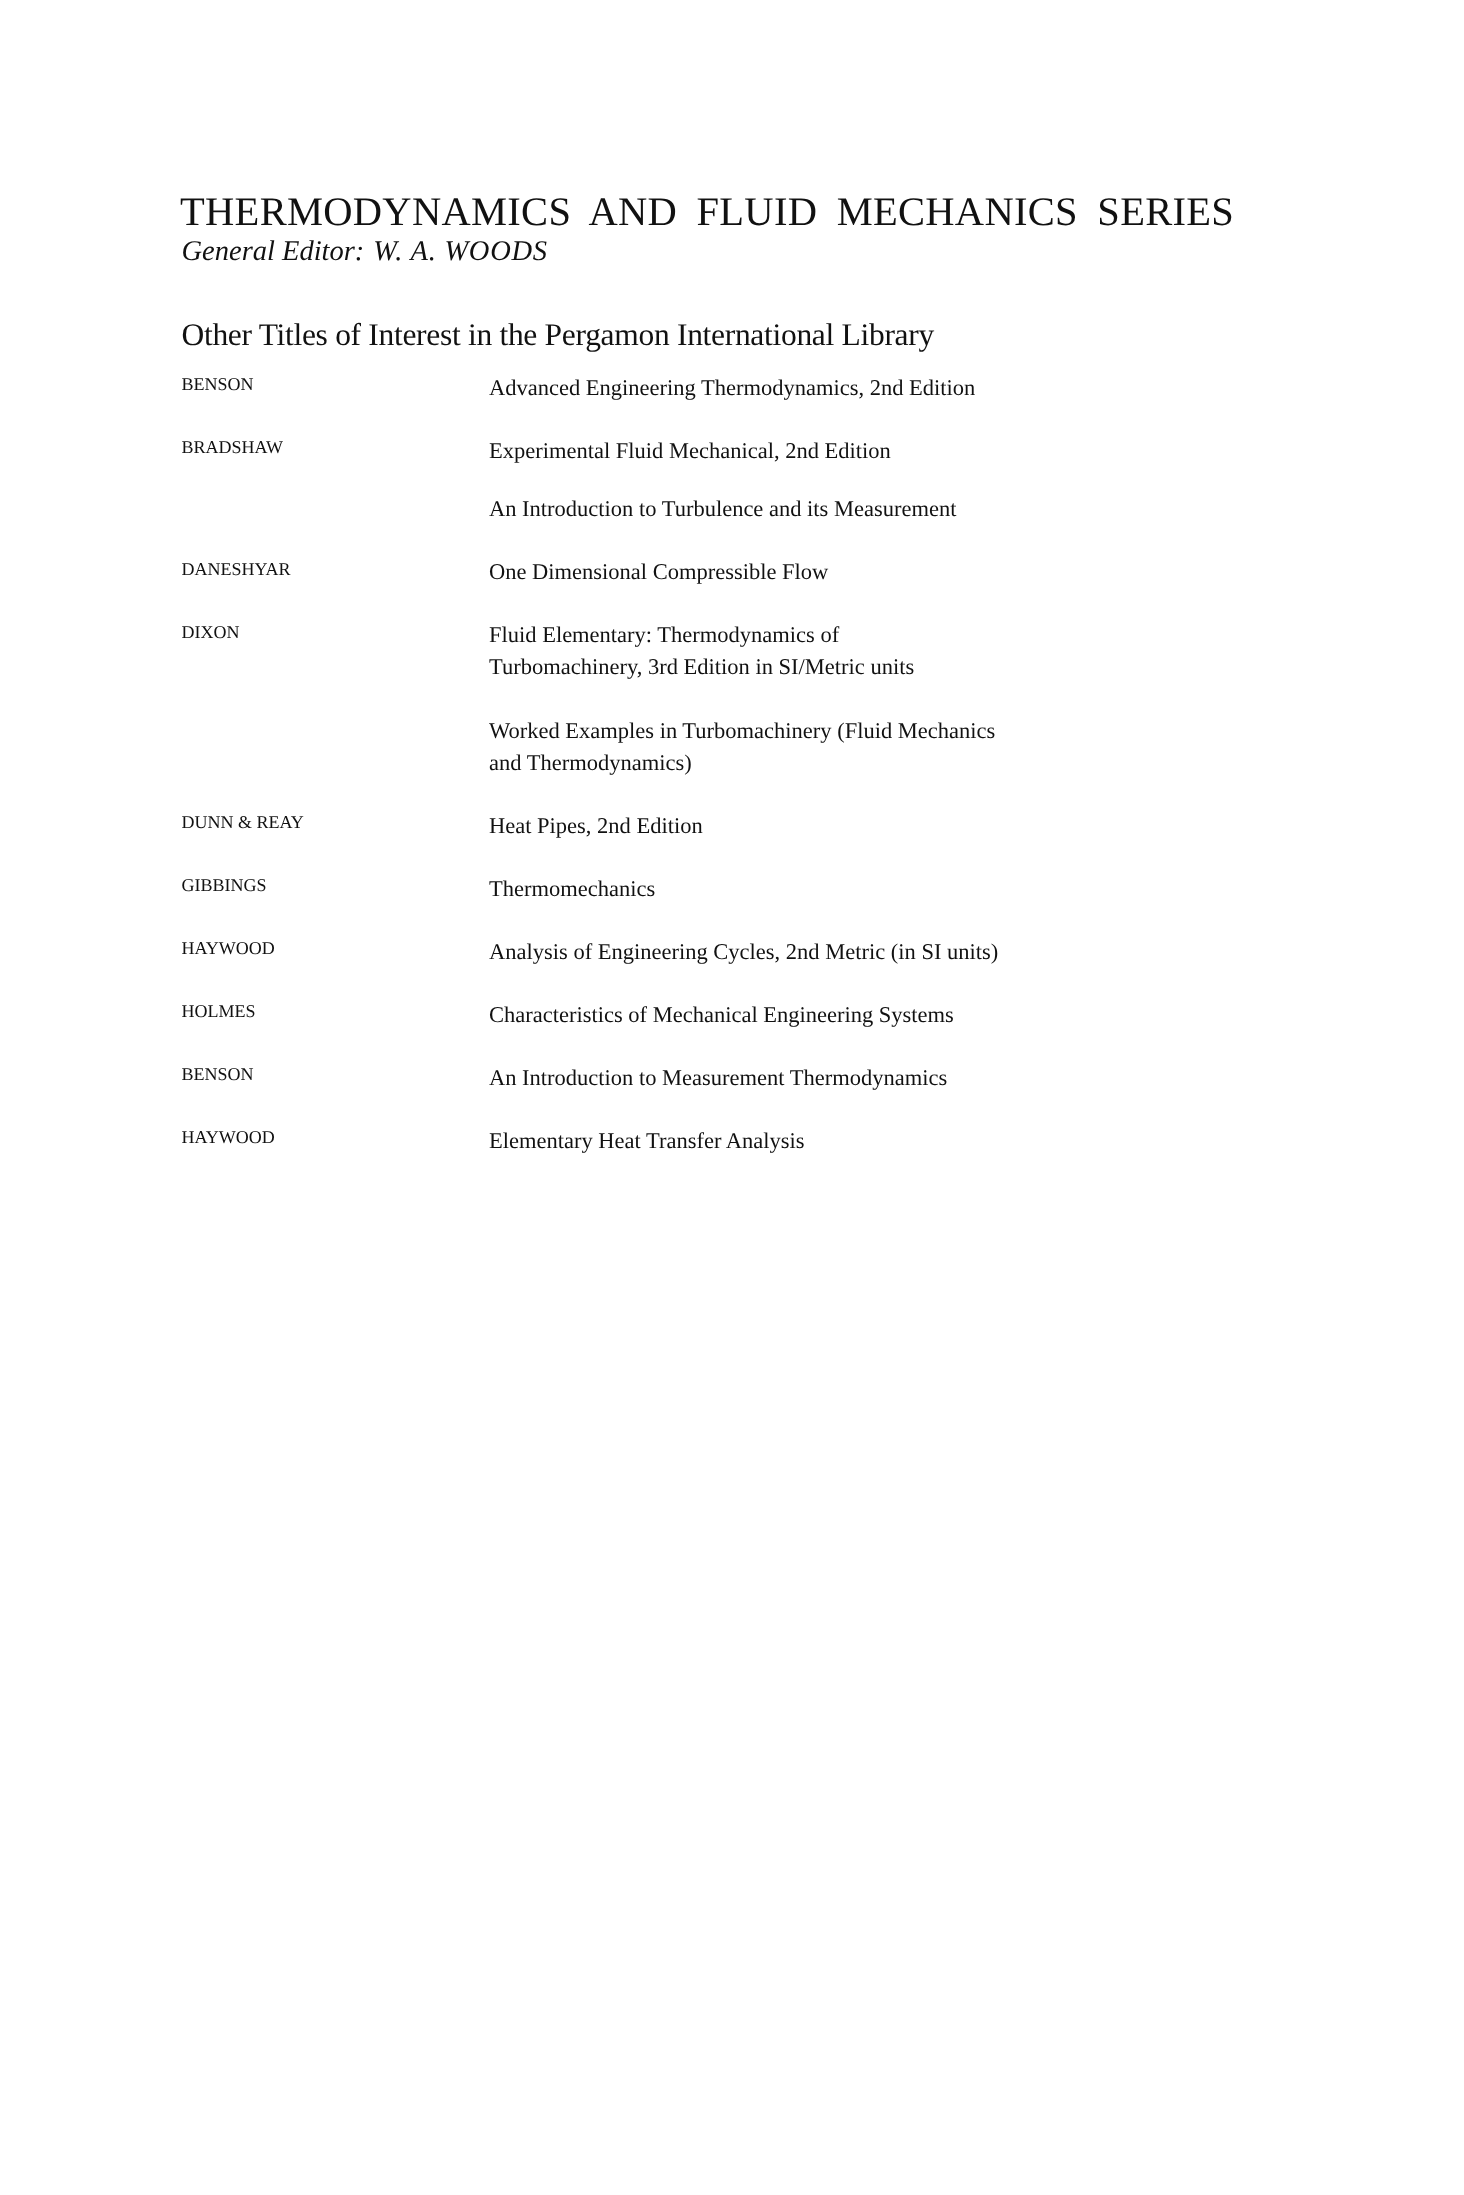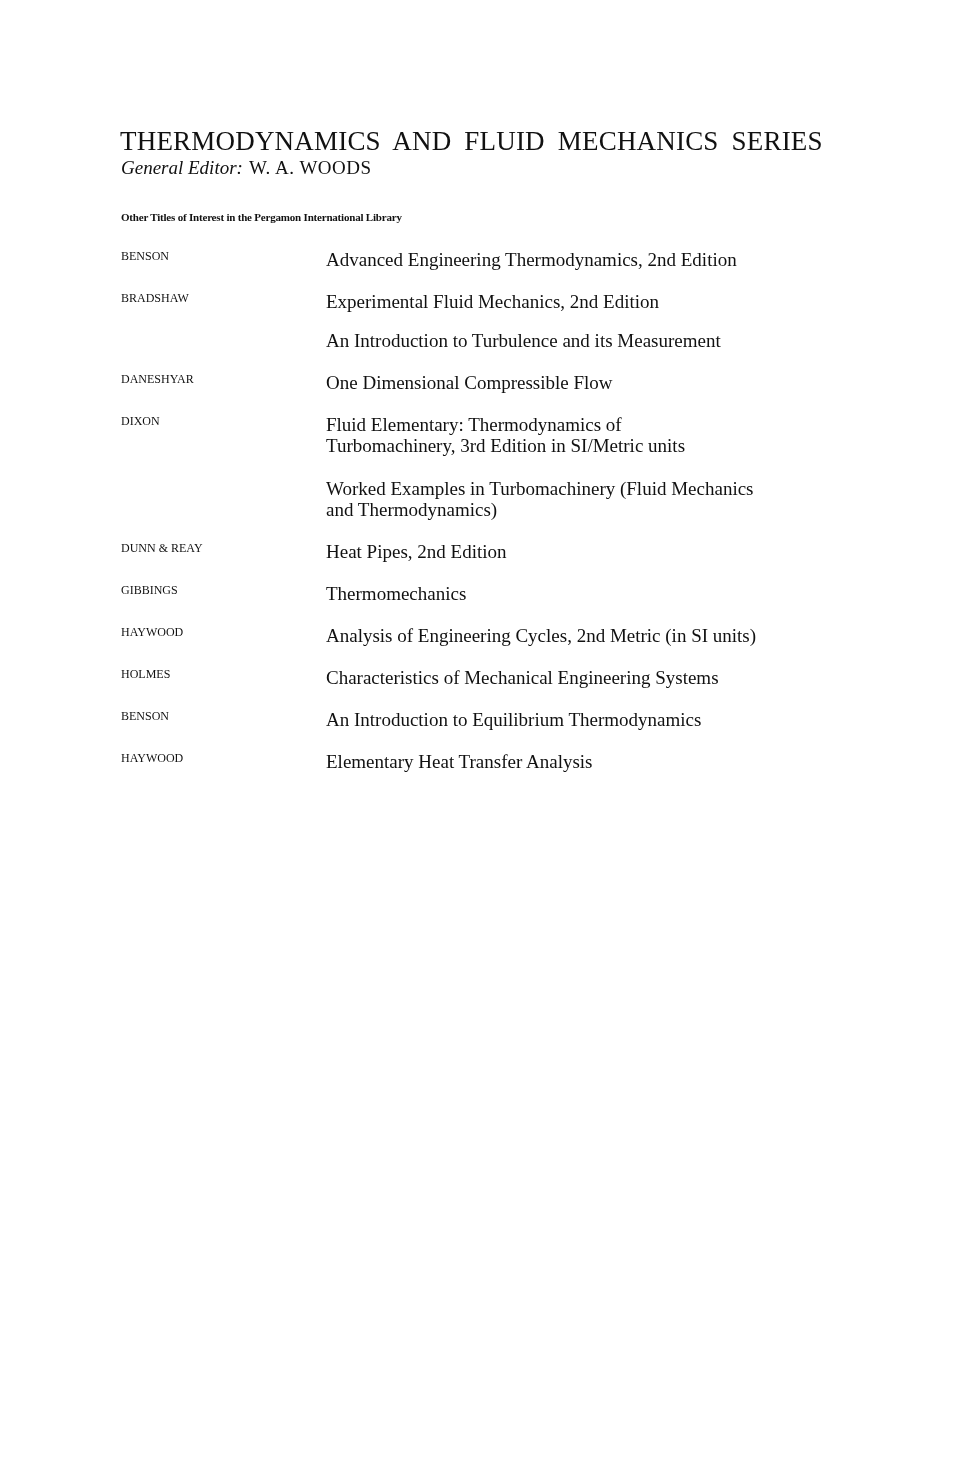--- a/index.html
+++ b/index.html
@@ -9,49 +9,49 @@
     }
     .series-title {
       position: absolute; left: 120px; top: 126px;
       font-size: 27px; letter-spacing: 0.2px; word-spacing: 6px; white-space: nowrap;
     }
     .editor-line {
       position: absolute; left: 121px; top: 157px;
       font-size: 19px; white-space: nowrap;
     }
     .editor-line .label { font-style: italic; text-align: right; }
-    .editor-line .name { margin-left: 6px; letter-spacing: 0.5px; }
+    .editor-line .name { margin-left: 6px; letter-spacing: 0.5px; font-style: italic; }
     .section-heading {
       position: absolute; left: 121px; top: 211px;
-      font-size: 11px; font-weight: bold; white-space: nowrap; letter-spacing: -0.2px;
+      font-size: 21px; font-weight: normal; white-space: nowrap; letter-spacing: -0.2px;
     }
     .author {
       position: absolute; left: 121px; font-size: 12px; white-space: nowrap;
     }
     .title {
-      position: absolute; left: 326px; font-size: 19px; line-height: 21px;
+      position: absolute; left: 326px; font-size: 15px; line-height: 21px;
       white-space: pre-line; width: 560px;
     }
   </style>
 </head>
 <body>
 
 <div>
   <div class="series-title">THERMODYNAMICS AND FLUID MECHANICS SERIES</div>
   <div class="editor-line">
     <span class="label">General Editor:</span><span class="name">W. A. WOODS</span>
   </div>
   <div class="section-heading">Other Titles of Interest in the Pergamon International Library</div>
 
   <div>
     <div class="author" style="top:249px">BENSON</div>
     <div class="title" style="top:249px">Advanced Engineering Thermodynamics, 2nd Edition</div>
 
     <div class="author" style="top:291px">BRADSHAW</div>
-    <div class="title" style="top:291px">Experimental Fluid Mechanics, 2nd Edition</div>
+    <div class="title" style="top:291px">Experimental Fluid Mechanical, 2nd Edition</div>
 
     <div class="title" style="top:330px">An Introduction to Turbulence and its Measurement</div>
 
     <div class="author" style="top:372px">DANESHYAR</div>
     <div class="title" style="top:372px">One Dimensional Compressible Flow</div>
 
     <div class="author" style="top:414px">DIXON</div>
     <div class="title" style="top:414px">Fluid Elementary: Thermodynamics of
 Turbomachinery,  3rd Edition in SI/Metric units</div>
 
@@ -64,18 +64,18 @@
     <div class="author" style="top:583px">GIBBINGS</div>
     <div class="title" style="top:583px">Thermomechanics</div>
 
     <div class="author" style="top:625px">HAYWOOD</div>
     <div class="title" style="top:625px">Analysis of Engineering Cycles, 2nd Metric (in SI units)</div>
 
     <div class="author" style="top:667px">HOLMES</div>
     <div class="title" style="top:667px">Characteristics of Mechanical Engineering Systems</div>
 
     <div class="author" style="top:709px">BENSON</div>
-    <div class="title" style="top:709px">An Introduction to Equilibrium Thermodynamics</div>
+    <div class="title" style="top:709px">An Introduction to Measurement Thermodynamics</div>
 
     <div class="author" style="top:751px">HAYWOOD</div>
     <div class="title" style="top:751px">Elementary Heat Transfer Analysis</div>
   </div>
 </div>
 
 </body></html>

